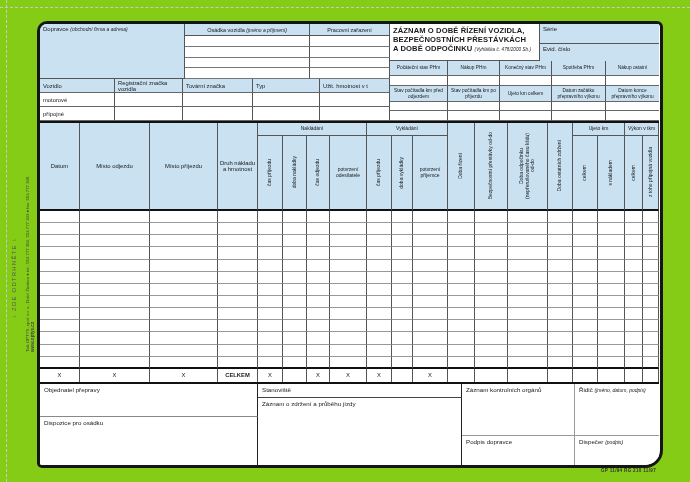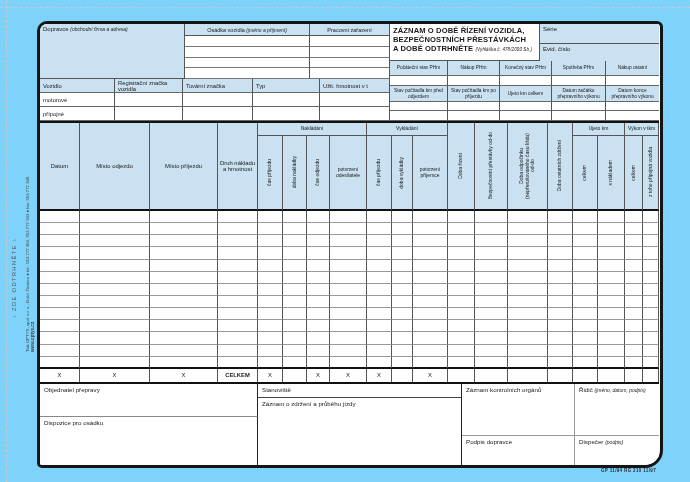--- a/index.html
+++ b/index.html
@@ -1,21 +1,21 @@
 <!DOCTYPE html>
 <html><head>
 <meta charset="utf-8">
 <style>
   * { box-sizing: border-box; margin: 0; padding: 0; }
   html,body { width:690px; height:482px; }
   body {
     font-family: "Liberation Sans", sans-serif;
     background:#f6f6f4; color:#1a1a1a; position:relative; overflow:hidden;
   }
-  .page { position:absolute; inset:0; background:#7dd3fc; }
+  .page { position:absolute; inset:0; background:#84cc16; }
   .perf-top { position:absolute; left:0; top:7px; width:690px; border-top:1px dashed #c9c9c9; }
   .perf-left { position:absolute; left:6px; top:0; height:482px; border-left:1px dashed #c9c9c9; }
 
   .rot { position:absolute; transform-origin:0 0; transform:rotate(-90deg); white-space:nowrap; }
   .tear { left:11px; top:318px; font-size:6px; color:#555; letter-spacing:1.2px; }
   .printer { left:25px; top:352px; font-size:4.3px; color:#444; line-height:5.2px; }
   .printer .bold { font-weight:bold; font-size:4.6px; }
 
   .form {
     position:absolute; left:37px; top:21px; width:626px; height:447px;
@@ -137,21 +137,21 @@
         <div></div>
       <div></div>
         <div></div>
       <div></div>
         <div></div>
     </div>
 
     <div class="abs title-box">
       <div class="t1">ZÁZNAM O DOBĚ ŘÍZENÍ VOZIDLA,</div>
       <div class="t1">BEZPEČNOSTNÍCH PŘESTÁVKÁCH</div>
-      <div class="t1"><span>A DOBĚ ODTRHNĚTE</span>
+      <div class="t1"><span>A DOBĚ ODPOČINKU</span>
         <span class="tnote">(Vyhláška č. 478/2000 Sb.)</span></div>
     </div>
 
     <div class="abs serie-box blue">
       <div class="serie-top">
         <span>Série</span>
       </div>
       <div class="serie-bottom">
         <span>Evid. číslo</span>
       </div>

